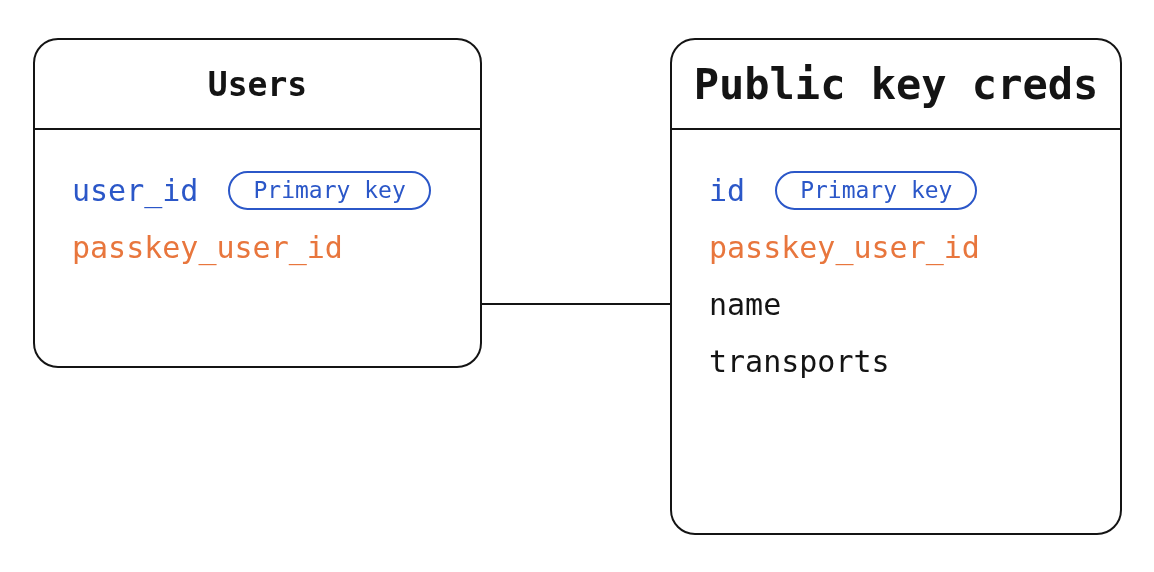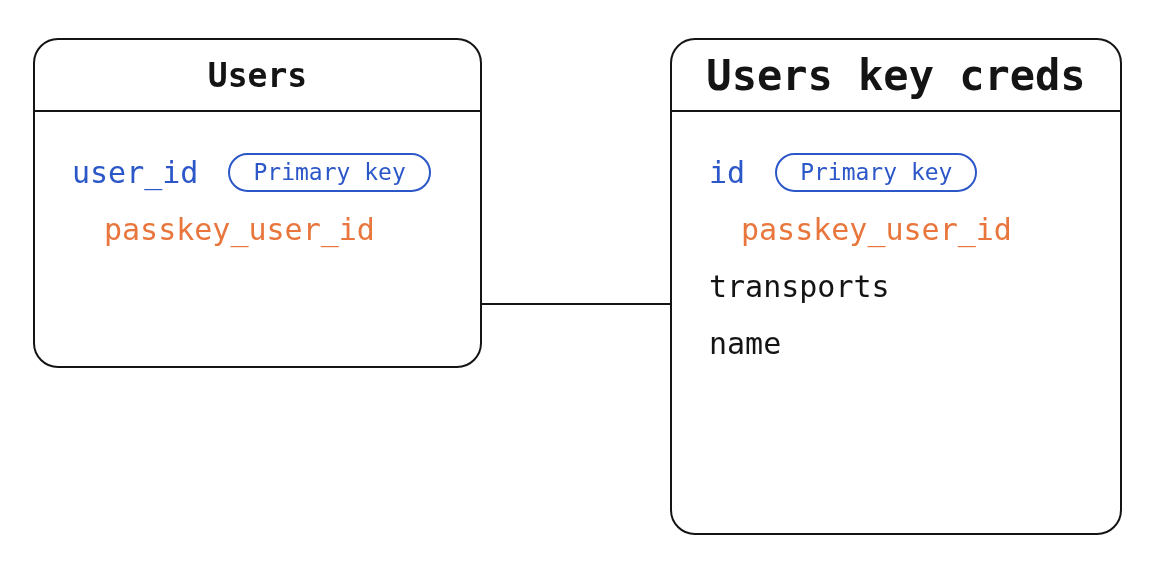--- a/index.html
+++ b/index.html
@@ -29,21 +29,21 @@
     height: 330px;
   }
   .er-table--creds {
     left: 670px;
     top: 38px;
     width: 452px;
     height: 497px;
   }
   .er-table__header {
     box-sizing: border-box;
-    height: 72px;
+    height: 90px;
     border-bottom: 2px solid var(--line, #141414);
     display: flex;
     align-items: center;
     justify-content: center;
     font-weight: bold;
     color: var(--line, #141414);
     letter-spacing: 0;
     white-space: nowrap;
   }
   .er-table--users .er-table__header { font-size: 33px; }
@@ -53,21 +53,21 @@
   }
   .field-row {
     height: 57px;
     display: flex;
     align-items: center;
     font-size: 30px;
     color: #141414;
     white-space: nowrap;
   }
   .field-row--primary .field-name { color: var(--blue, #2B57C8); }
-  .field-row--foreign .field-name { color: var(--orange, #E8763D); margin-left: 32px; }
+  .field-row--foreign .field-name { color: var(--orange, #E8763D); }
   .pk-badge {
     box-sizing: border-box;
     margin-left: 30px;
     height: 39px;
     display: inline-flex;
     align-items: center;
     padding: 0 23px 2px 23px;
     border: 2px solid var(--blue, #2B57C8);
     border-radius: 20px;
     color: var(--blue, #2B57C8);
@@ -98,31 +98,31 @@
           <span class="field-name">user_id</span>
           <span class="pk-badge">Primary key</span>
         </div>
         <div class="field-row field-row--foreign">
           <span class="field-name">passkey_user_id</span>
         </div>
       </div>
   </section>
 
   <section class="er-table er-table--creds">
-    <header class="er-table__header">Users key creds</header>
+    <header class="er-table__header">Public key creds</header>
     <div class="er-table__body">
         <div class="field-row field-row--primary">
           <span class="field-name">id</span>
           <span class="pk-badge">Primary key</span>
         </div>
         <div class="field-row field-row--foreign">
           <span class="field-name">passkey_user_id</span>
         </div>
         <div class="field-row field-row--normal">
-          <span class="field-name">transports</span>
+          <span class="field-name">name</span>
         </div>
         <div class="field-row field-row--normal">
-          <span class="field-name">name</span>
+          <span class="field-name">transports</span>
         </div>
       </div>
   </section>
 
 </div>
 
 </body></html>

